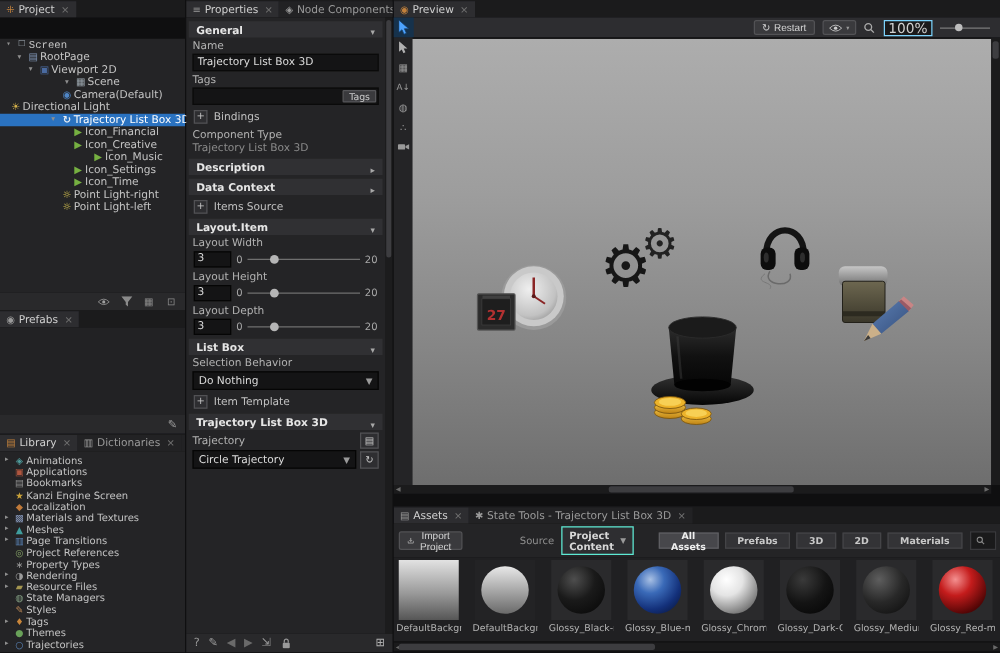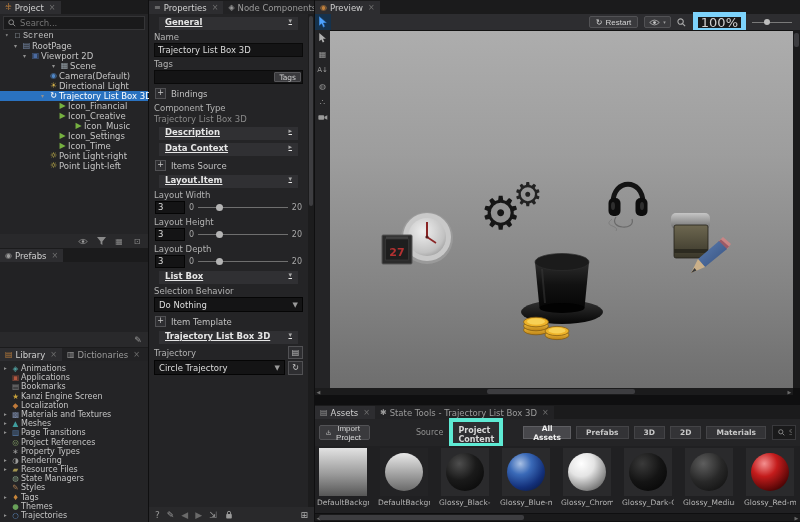--- a/index.html
+++ b/index.html
@@ -62,22 +62,22 @@
   .gi-statemgr::before{content:"◍";color:#84a084;}
   .gi-style::before{content:"✎";color:#bb8755;}
   .gi-tag::before{content:"♦";color:#c9863a;}
   .gi-theme::before{content:"●";color:#69a159;}
   .gi-trajlib::before{content:"○";color:#5a84b8;}
 
   
   #props-scroll{position:absolute;left:0;right:6px;top:14px;bottom:15px;background:#242426;overflow:hidden;}
   #props-vscroll{position:absolute;right:0;top:14px;bottom:15px;width:6px;background:#1c1c1d;}
   #props-vscroll .vthumb{position:absolute;left:1px;right:1px;top:2px;height:190px;background:#3d3d40;border-radius:2px;}
-  .sec-head{margin:3px 10px 2px;height:13px;background:#303033;display:flex;align-items:flex-start;
-            justify-content:space-between;padding:0 6px;font-weight:bold;color:#e6e6e6;font-size:8.5px;text-decoration:underline;}
+  .sec-head{margin:3px 2px 2px;height:13px;background:#303033;display:flex;align-items:flex-end;
+            justify-content:space-between;padding:0 6px;font-weight:bold;color:#e6e6e6;font-size:8.5px;}
   .sec-head .chev{color:#a8a8a8;font-weight:normal;font-size:7px;}
   .plabel{margin:2px 5px 1px;color:#b2b2b2;font-size:8.5px;}
   .pinput{margin:0 5px 2px;height:12px;background:#141415;border:1px solid #0a0a0a;display:flex;
           align-items:center;padding:0 3px;color:#dcdcdc;font-size:8.5px;position:relative;}
   .pinput input{background:transparent;border:none;outline:none;color:#dcdcdc;font-size:8.5px;
           font-family:"DejaVu Sans",sans-serif;width:100%;padding:0;}
   .tagsbtn{position:absolute;right:1px;top:1px;bottom:1px;background:#3a3a3d;border:1px solid #565659;
           color:#cccccc;font-size:7.5px;display:flex;align-items:center;padding:0 4px;border-radius:1px;}
   .addrow{display:flex;align-items:center;gap:5px;margin:4px 6px;color:#c0c0c0;font-size:8.5px;}
   .plusbox{width:9px;height:9px;background:#2e2e31;border:1px solid #515154;color:#c8c8c8;
@@ -101,41 +101,41 @@
              align-items:center;gap:7px;padding:0 6px;color:#9a9a9a;font-size:9px;}
   .bottombar .dim{color:#6a6a6a;}
   .bottombar .right{margin-left:auto;color:#b0b0b0;}
 
   
   #pv-toolbar{position:absolute;left:0;right:0;top:14px;height:16px;background:#2d2d30;display:flex;align-items:center;}
   .pv-cursorbtn{width:16px;height:16px;background:#16324c;display:flex;align-items:center;justify-content:center;flex:none;}
   #pv-right{margin-left:auto;display:flex;align-items:center;gap:6px;padding-right:8px;}
   .btn{display:inline-flex;align-items:center;gap:3px;background:#3a3a3d;border:1px solid #525255;
        border-radius:2px;height:12px;padding:0 6px;color:#d4d4d4;font-size:8px;}
-  .zoombox{background:#1a1a1b;border:5px solid #7dd3fc;height:11px;display:flex;align-items:center;
-       padding:0 3px;color:#d0d0d0;font-size:13px;}
+  .zoombox{background:#1a1a1b;border:1px solid #7dd3fc;height:11px;display:flex;align-items:center;
+       padding:0 3px;color:#d0d0d0;font-size:11px;}
   .hslider{width:40px;height:1px;background:#7a7a7a;position:relative;}
   .hslider .dot{position:absolute;left:30%;top:-2.5px;width:6px;height:6px;border-radius:50%;background:#bdbdbd;}
   #pv-strip{position:absolute;left:0;top:30px;width:15px;height:358px;background:#242426;display:flex;
        flex-direction:column;align-items:center;gap:7px;padding-top:3px;box-sizing:border-box;color:#9a9a9a;}
   #pv-strip .sicon{font-size:8px;line-height:9px;}
   #viewport{position:absolute;left:15px;top:30px;width:463px;height:358px;
        background:linear-gradient(180deg,#adadad 0%,#9d9d9d 35%,#858585 70%,#6e6e6e 100%);
        border-top:1px solid #111;box-sizing:border-box;}
   #pv-vscroll{position:absolute;right:0;top:30px;width:7px;height:358px;background:#1b1b1c;}
   #pv-vscroll .vthumb{position:absolute;left:1px;right:1px;top:3px;height:14px;background:#3d3d40;border-radius:2px;}
   #pv-hscroll{position:absolute;left:0;right:7px;top:388px;height:7px;background:#1b1b1c;}
   #pv-hscroll .hthumb{position:absolute;top:1px;bottom:1px;left:172px;width:148px;background:#3d3d40;border-radius:2px;}
 
   
   #as-toolbar{position:absolute;left:0;right:0;top:419px;height:27px;background:#242426;display:flex;
        align-items:center;gap:6px;padding:0 4px;box-sizing:border-box;}
   .src-label{color:#8f8f8f;font-size:8px;margin-left:40px;}
-  .src-dd{display:flex;align-items:center;gap:5px;background:#2e2e31;border:4px solid #5eead4;height:13px;
-       padding:4px 5px;color:#d8d8d8;font-size:8px;font-weight:bold;flex-direction:column;}
+  .src-dd{display:flex;align-items:center;gap:5px;background:#2e2e31;border:1px solid #5eead4;height:13px;
+       padding:4px 5px;color:#d8d8d8;font-size:8px;font-weight:bold;}
   .filters{display:flex;gap:5px;margin-left:14px;}
   .filter-btn{background:#333336;border:1px solid #444447;height:13px;padding:0 9px;color:#c8c8c8;
        font-size:7.5px;font-family:"DejaVu Sans",sans-serif;font-weight:bold;display:flex;align-items:center;}
   .filter-btn.active{background:#47474b;border-color:#5e5e62;color:#f0f0f0;}
   .as-search{margin-left:auto;width:76px;display:flex;align-items:center;gap:3px;background:#1a1a1b;
        border:1px solid #39393c;height:13px;padding:0 3px;}
   .as-search input{background:transparent;border:none;outline:none;color:#8f8f8f;font-size:7.5px;
        font-family:"DejaVu Sans",sans-serif;width:100%;padding:0;}
   #as-body{position:absolute;left:0;right:0;top:446px;height:67px;background:#202022;display:flex;
        gap:11px;padding:2px 0 0 3px;box-sizing:border-box;}
@@ -164,31 +164,20 @@
 <body>
 
 <div class="col" id="col-left">
   <div class="tabbar" style="top:0">
     <div class="tab">
       <span class="ticon">⁜</span>
       <span>Project</span>
       <span class="tclose">×</span>
     </div>
   </div>
-  <div class="panelbg" style="top:14px;height:17px;display:flex;">
-    <div class="searchbox">
-      <span class="micon">
-        <svg width="8" height="8" viewBox="0 0 10 10">
-            <circle cx="4" cy="4" r="3" fill="none" stroke="#8a8a8a" stroke-width="1.2"></circle>
-            <line x1="6.2" y1="6.2" x2="9" y2="9" stroke="#8a8a8a" stroke-width="1.2"></line>
-          </svg>
-      </span>
-      <input placeholder="Search..." style="">
-    </div>
-  </div>
   <div class="panelbg" style="top:31px;height:203px;" id="project-tree">
       <div class="tree-row" style="padding-left: 5px; font-family: Liberation Mono, monospace;">
     <span class="exp" style="visibility: visible;">▾</span>
     <span class="nicon gi-screen"></span>
     <span>Screen</span>
   </div>
       <div class="tree-row" style="padding-left: 14px;">
     <span class="exp" style="visibility: visible;">▾</span>
     <span class="nicon gi-rootpage"></span>
     <span>RootPage</span>
@@ -201,21 +190,21 @@
       <div class="tree-row" style="padding-left: 52px;">
     <span class="exp" style="visibility: visible;">▾</span>
     <span class="nicon gi-scene"></span>
     <span>Scene</span>
   </div>
       <div class="tree-row" style="padding-left: 41px;">
     <span class="exp" style="visibility: hidden;">▾</span>
     <span class="nicon gi-camera"></span>
     <span>Camera(Default)</span>
   </div>
-      <div class="tree-row" style="padding-left: 41px; align-items: center;">
+      <div class="tree-row" style=" align-items: center;">
     <span class="exp" style="visibility: hidden;">▾</span>
     <span class="nicon gi-dirlight"></span>
     <span>Directional Light</span>
   </div>
       <div class="tree-row selected" style="padding-left: 41px;">
     <span class="exp" style="visibility: visible;">▾</span>
     <span class="nicon gi-traj"></span>
     <span>Trajectory List Box 3D</span>
   </div>
       <div class="tree-row" style="padding-left: 50px;">

